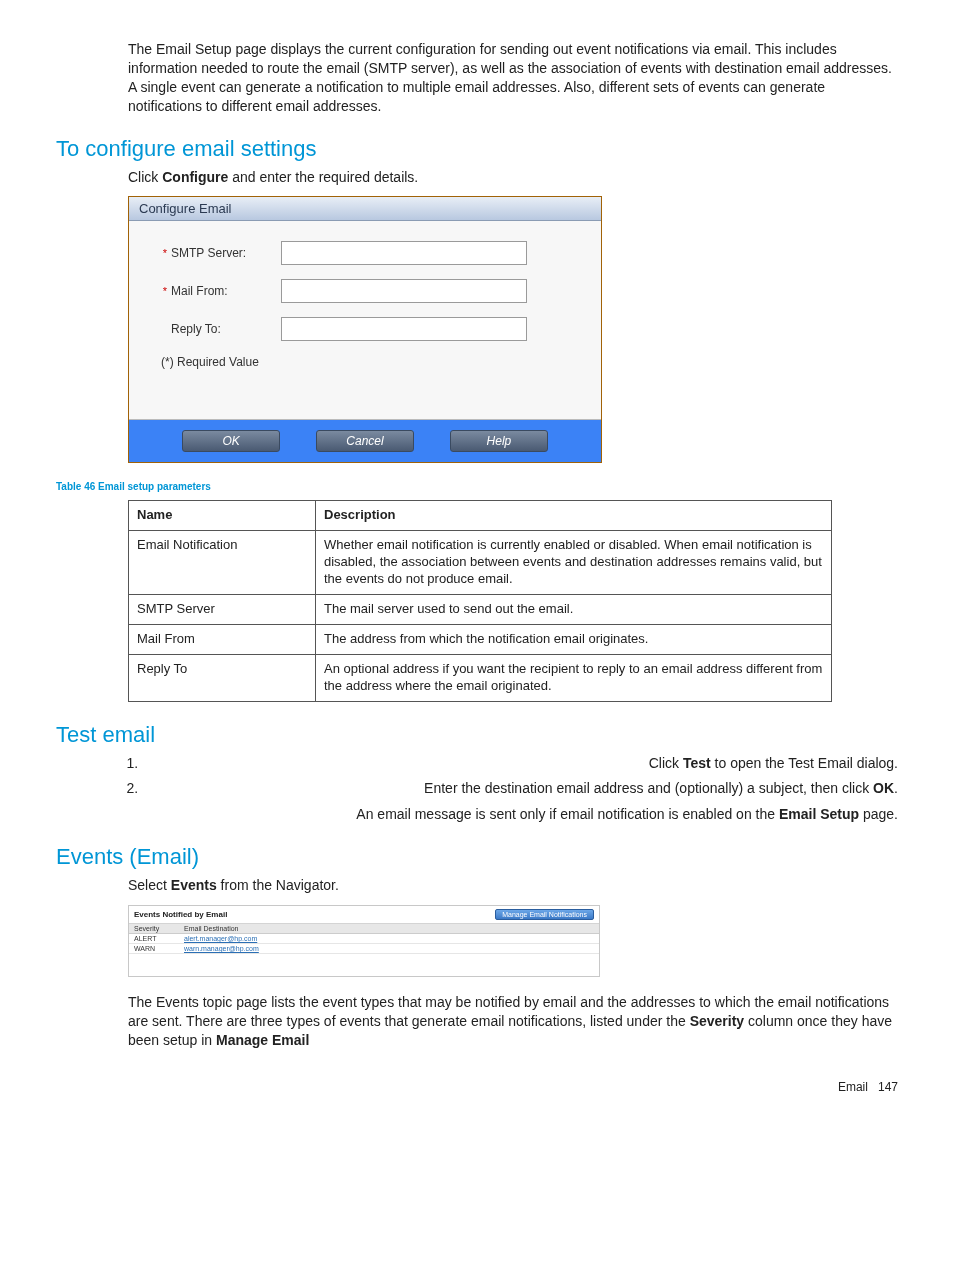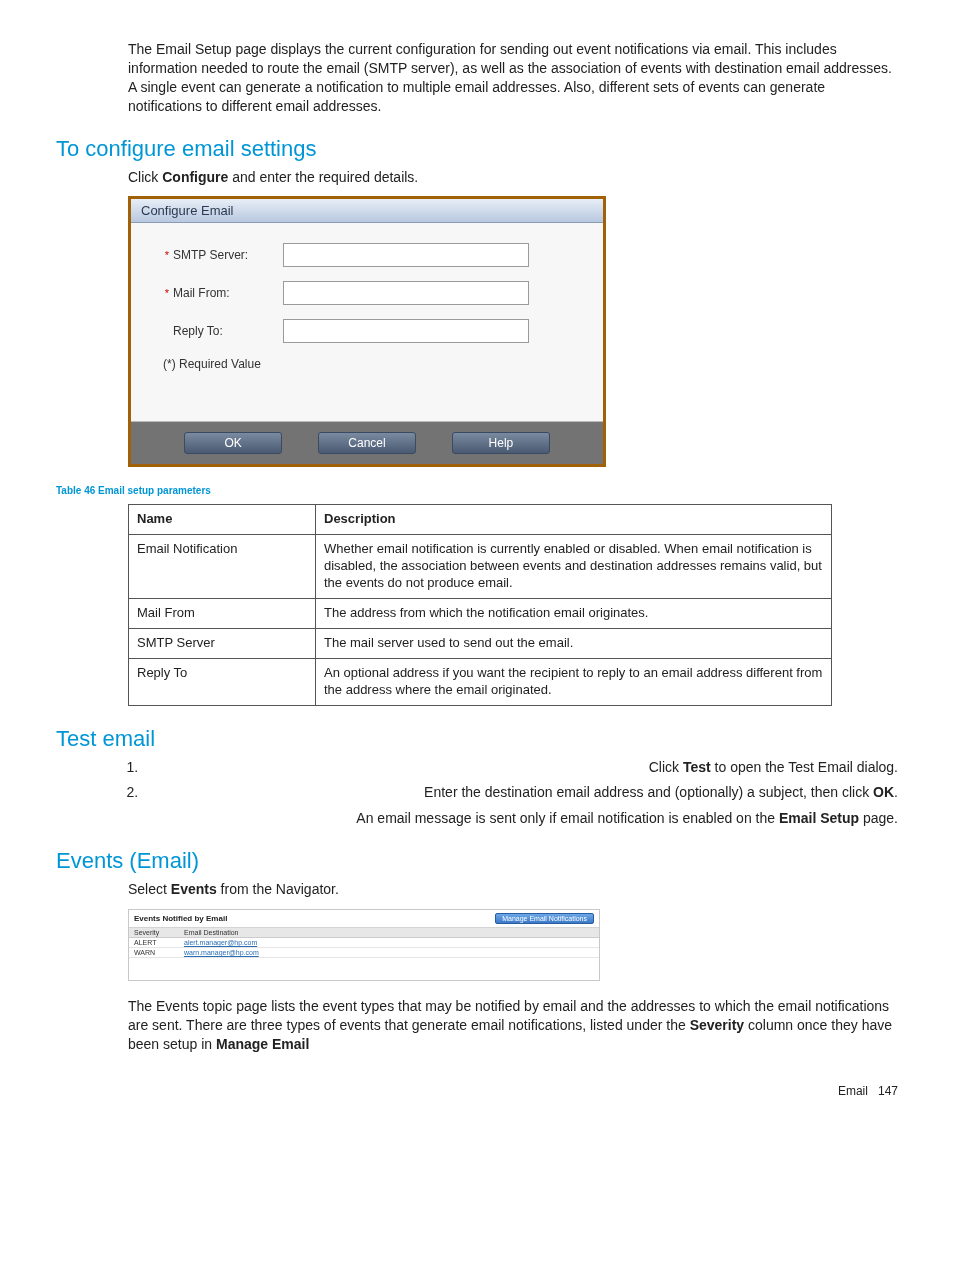--- a/index.html
+++ b/index.html
@@ -15,21 +15,21 @@
   .para { margin: 0 0 10px 0; line-height: 1.35; }
   .indent { margin-left: 72px; }
   h2.blue { color: #0096d6; font-weight: normal; font-size: 22px; margin: 20px 0 6px 0; }
   h2.blue.noindent { margin-left: 0; }
   h3.blue { color: #0096d6; font-weight: bold; font-size: 10px; margin: 18px 0 8px 0; }
   strong { font-weight: bold; }
 
   
   .panel {
     width: 472px;
-    border: 3px solid #a16207;
+    border: 1px solid #a16207;
     background: #f7f7f7;
     margin: 6px 0 10px 0;
   }
   .panel-header {
     background: linear-gradient(#e8eef6, #b8c8e0);
     border-bottom: 1px solid #8a9bb3;
     font-size: 13px;
     color: #2b3a52;
     padding: 4px 10px;
     font-family: Tahoma, Arial, sans-serif;
@@ -47,21 +47,22 @@
   .form-row input[type=text] {
     width: 240px; height: 20px; border: 1px solid #9a9a9a; background: #fff;
   }
   .checkbox-row { margin: 6px 0 14px 14px; display: flex; align-items: center; }
   .checkbox-row input { margin-right: 6px; }
   .required-note { margin: 4px 0 0 4px; }
   .panel-footer {
     border-top: 1px solid #bbb;
     padding: 10px 0;
     text-align: center;
-    background: #737373;
+    background: #3b82f6;
+    font-style: italic;
   }
   .btn {
     display: inline-block;
     min-width: 76px;
     padding: 3px 10px;
     font-size: 12px;
     font-family: Tahoma, Arial, sans-serif;
     background: linear-gradient(#7a8aa0, #4a5a72);
     color: #fff;
     border: 1px solid #3a4a60;
@@ -176,26 +177,26 @@
   <tbody>
         <tr>
     <th class="c1">Name</th>
     <th>Description</th>
   </tr>
   <tr>
     <td>Email Notification</td>
     <td>Whether email notification is currently enabled or disabled. When email notification is disabled, the association between events and destination addresses remains valid, but the events do not produce email.</td>
   </tr>
   <tr>
+    <td>SMTP Server</td>
+    <td>The mail server used to send out the email.</td>
+  </tr>
+  <tr>
     <td>Mail From</td>
     <td>The address from which the notification email originates.</td>
-  </tr>
-  <tr>
-    <td>SMTP Server</td>
-    <td>The mail server used to send out the email.</td>
   </tr>
   <tr>
     <td>Reply To</td>
     <td>An optional address if you want the recipient to reply to an email address different from the address where the email originated.</td>
   </tr>
 </tbody>
     </table>
 </div>
 
 <h2 class="blue noindent">Test email</h2>

